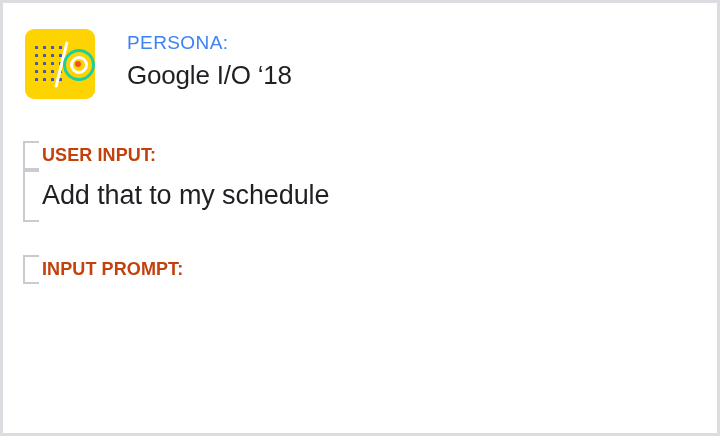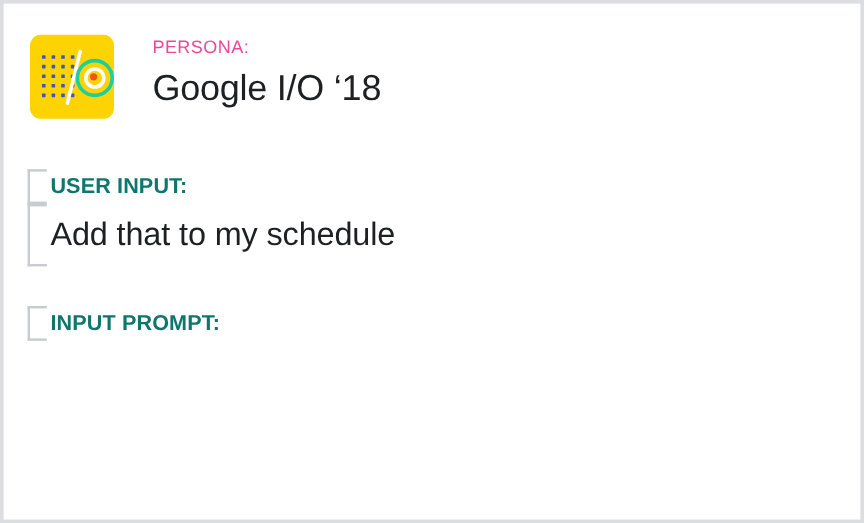--- a/index.html
+++ b/index.html
@@ -89,28 +89,28 @@
     width: 6px; height: 6px;
     background: #f5511e;
     border-radius: 50%;
   }
 
   .persona-text {
     margin-left: 32px;
     padding-top: 2px;
   }
   .persona-label {
-    font-size: 15px;
+    font-size: 19px;
     letter-spacing: 0.4px;
-    color: #ec4899;
+    color: #3b82f6;
     font-weight: 400;
     line-height: 1.25;
   }
   .persona-name {
-    font-size: 30px;
+    font-size: 26px;
     color: #1f2023;
     font-weight: 400;
     line-height: 1.3;
     margin-top: 4px;
     letter-spacing: -0.2px;
   }
 
   
   .block {
     position: absolute;
@@ -137,21 +137,21 @@
     height: 2px;
     background: #c9cbd0;
   }
   .bracket .tick-top { top: 0; }
   .bracket .tick-bottom { bottom: 0; }
 
   .section-label {
     font-size: 18px;
     font-weight: 700;
     letter-spacing: 0.1px;
-    color: #0f766e;
+    color: #c2410c;
     line-height: 1;
     padding: 5px 0 6px 0;
   }
   .section-body {
     font-size: 27px;
     color: #1f2023;
     line-height: 1.38;
     letter-spacing: -0.1px;
     padding: 7px 0 8px 0;
   }

